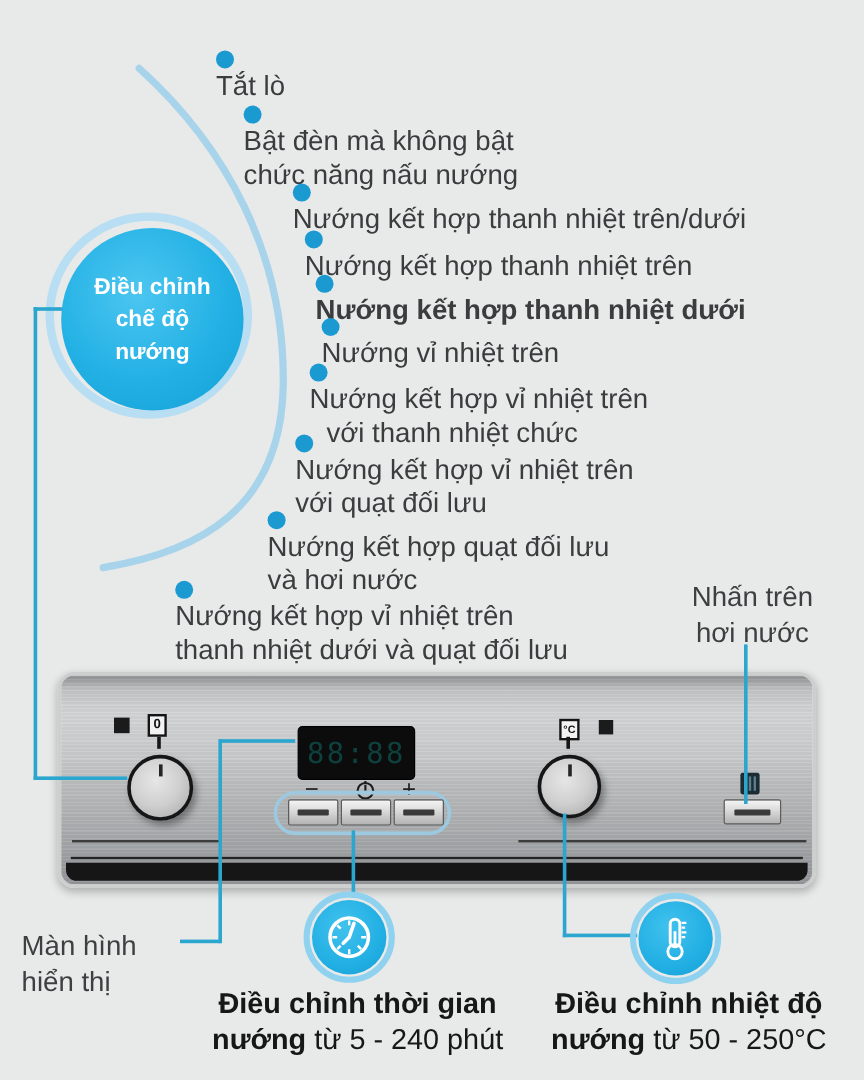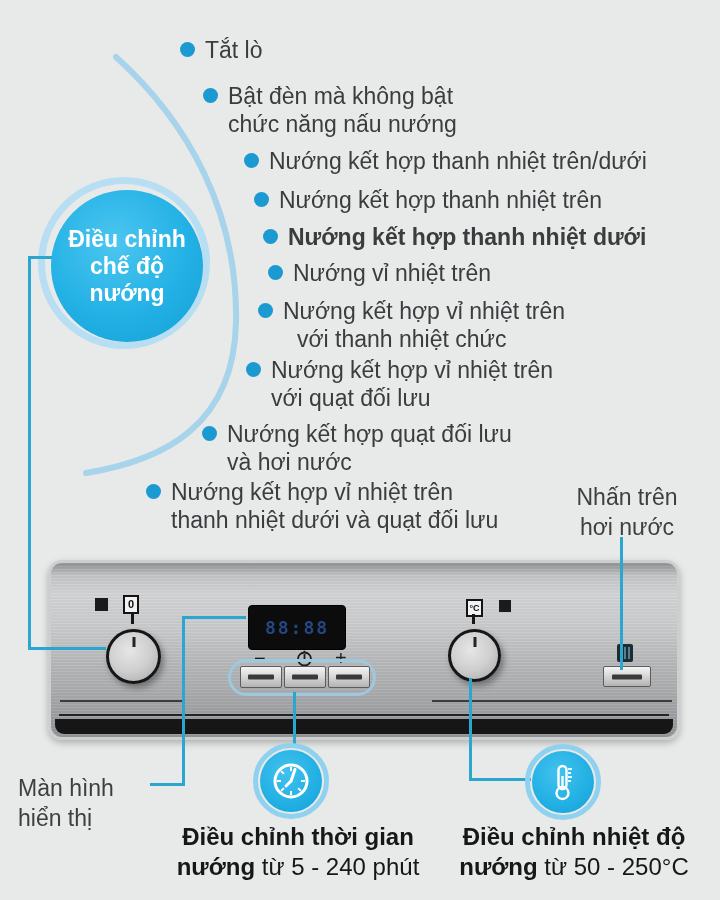--- a/index.html
+++ b/index.html
@@ -14,25 +14,25 @@
   
   #arc-svg{left:0;top:0;width:720px;height:900px;pointer-events:none;z-index:1;}
   .mode-halo{
     left:38px;top:177px;width:172px;height:172px;border-radius:50%;
     border:7px solid #b7def2;box-sizing:border-box;z-index:2;
   }
   .mode-circle{
     left:51px;top:190px;width:152px;height:152px;border-radius:50%;
     background:radial-gradient(circle at 42% 35%, #4cc6f0 0%, #23b1e5 55%, #139fd6 100%);
     z-index:3;display:flex;flex-direction:column;align-items:center;justify-content:center;
-    color:#ffffff;font-weight:bold;font-size:23px;line-height:27px;text-align:center;
-  }
-
-  
-  .mode-item{position:absolute;display:flex;align-items:flex-start;z-index:4;}
+    color:#ffffff;font-weight:bold;font-size:19px;line-height:27px;text-align:center;
+  }
+
+  
+  .mode-item{position:absolute;display:flex;align-items:flex-start;z-index:4;flex-direction:column;}
   .bullet{
     width:15px;height:15px;border-radius:50%;background:#1b9ad2;
     margin-top:6px;margin-right:10px;flex:0 0 15px;
   }
   .mode-text{font-size:23px;line-height:28px;color:#3a3c3e;white-space:nowrap;}
 
   
   .line{position:absolute;background:#2ba6cf;z-index:6;}
   .h{height:3px;} .v{width:3px;}
 
@@ -62,22 +62,22 @@
     background:radial-gradient(circle at 42% 38%, #e6e6e6 0%, #cfcfcf 50%, #b2b2b2 85%, #a5a5a5 100%);
     box-shadow:3px 4px 6px rgba(0,0,0,0.35);
   }
   .knob-mark{position:absolute;width:3px;height:10px;background:#252525;left:50%;top:5px;transform:translateX(-50%);}
   .tick{width:3px;height:10px;background:#161616;}
   .display{
     background:#0c0c0c;border-radius:4px;border:1px solid #000;
     display:flex;align-items:center;justify-content:center;
   }
   .display span{
-    font-family:"DejaVu Sans Mono",monospace;font-weight:bold;font-size:18px;
-    color:#3b82f6;opacity:0.5;letter-spacing:2px;
+    font-family:"DejaVu Sans Mono",monospace;font-weight:normal;font-size:24px;
+    color:#0f766e;opacity:0.5;letter-spacing:2px;
   }
   .pm{font-size:20px;color:#1d1d1d;line-height:16px;}
   .btn-outline{
     border:3px solid #9cc9e0;border-radius:19px;box-sizing:border-box;background:transparent;
   }
   .metal-btn{
     background:linear-gradient(180deg,#f4f4f4 0%,#d9d9d9 45%,#b3b3b3 100%);
     border:1px solid #5c5c5c;border-radius:2px;box-sizing:border-box;
   }
   .slot{position:absolute;left:50%;top:50%;transform:translate(-50%,-50%);background:#3a3a3a;border-radius:1px;}
@@ -156,21 +156,21 @@
     <div style="margin-left:14px;">với thanh nhiệt chức</div>
   </div>
 </div>
 <div class="mode-item" style="left:246px;top:356px;">
   <span class="bullet"></span>
   <div class="mode-text">
     <div>Nướng kết hợp vỉ nhiệt trên</div>
     <div>với quạt đối lưu</div>
   </div>
 </div>
-<div class="mode-item" style="left:202px;top:420px;">
+<div class="mode-item" style="left:223px;top:420px;">
   <span class="bullet"></span>
   <div class="mode-text">
     <div>Nướng kết hợp quạt đối lưu</div>
     <div>và hơi nước</div>
   </div>
 </div>
 <div class="mode-item" style="left:146px;top:478px;">
   <span class="bullet"></span>
   <div class="mode-text">
     <div>Nướng kết hợp vỉ nhiệt trên</div>

